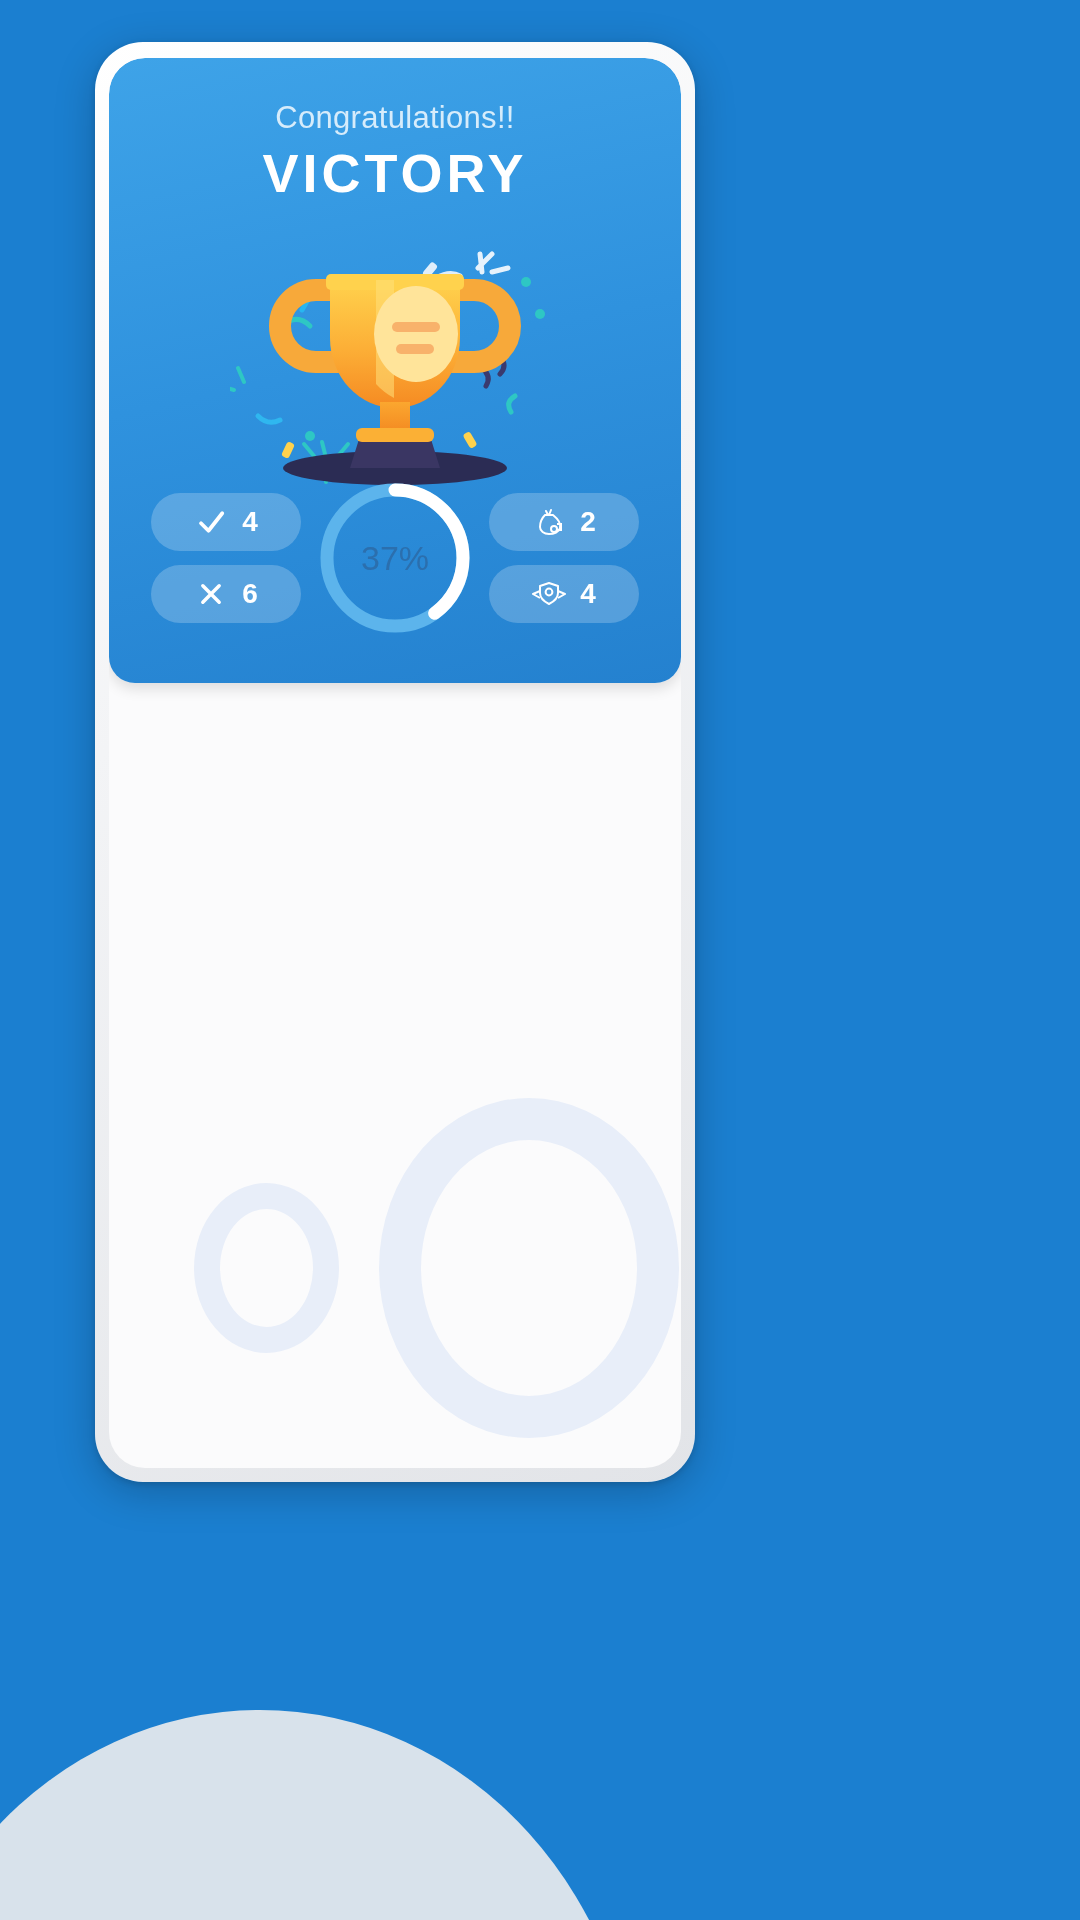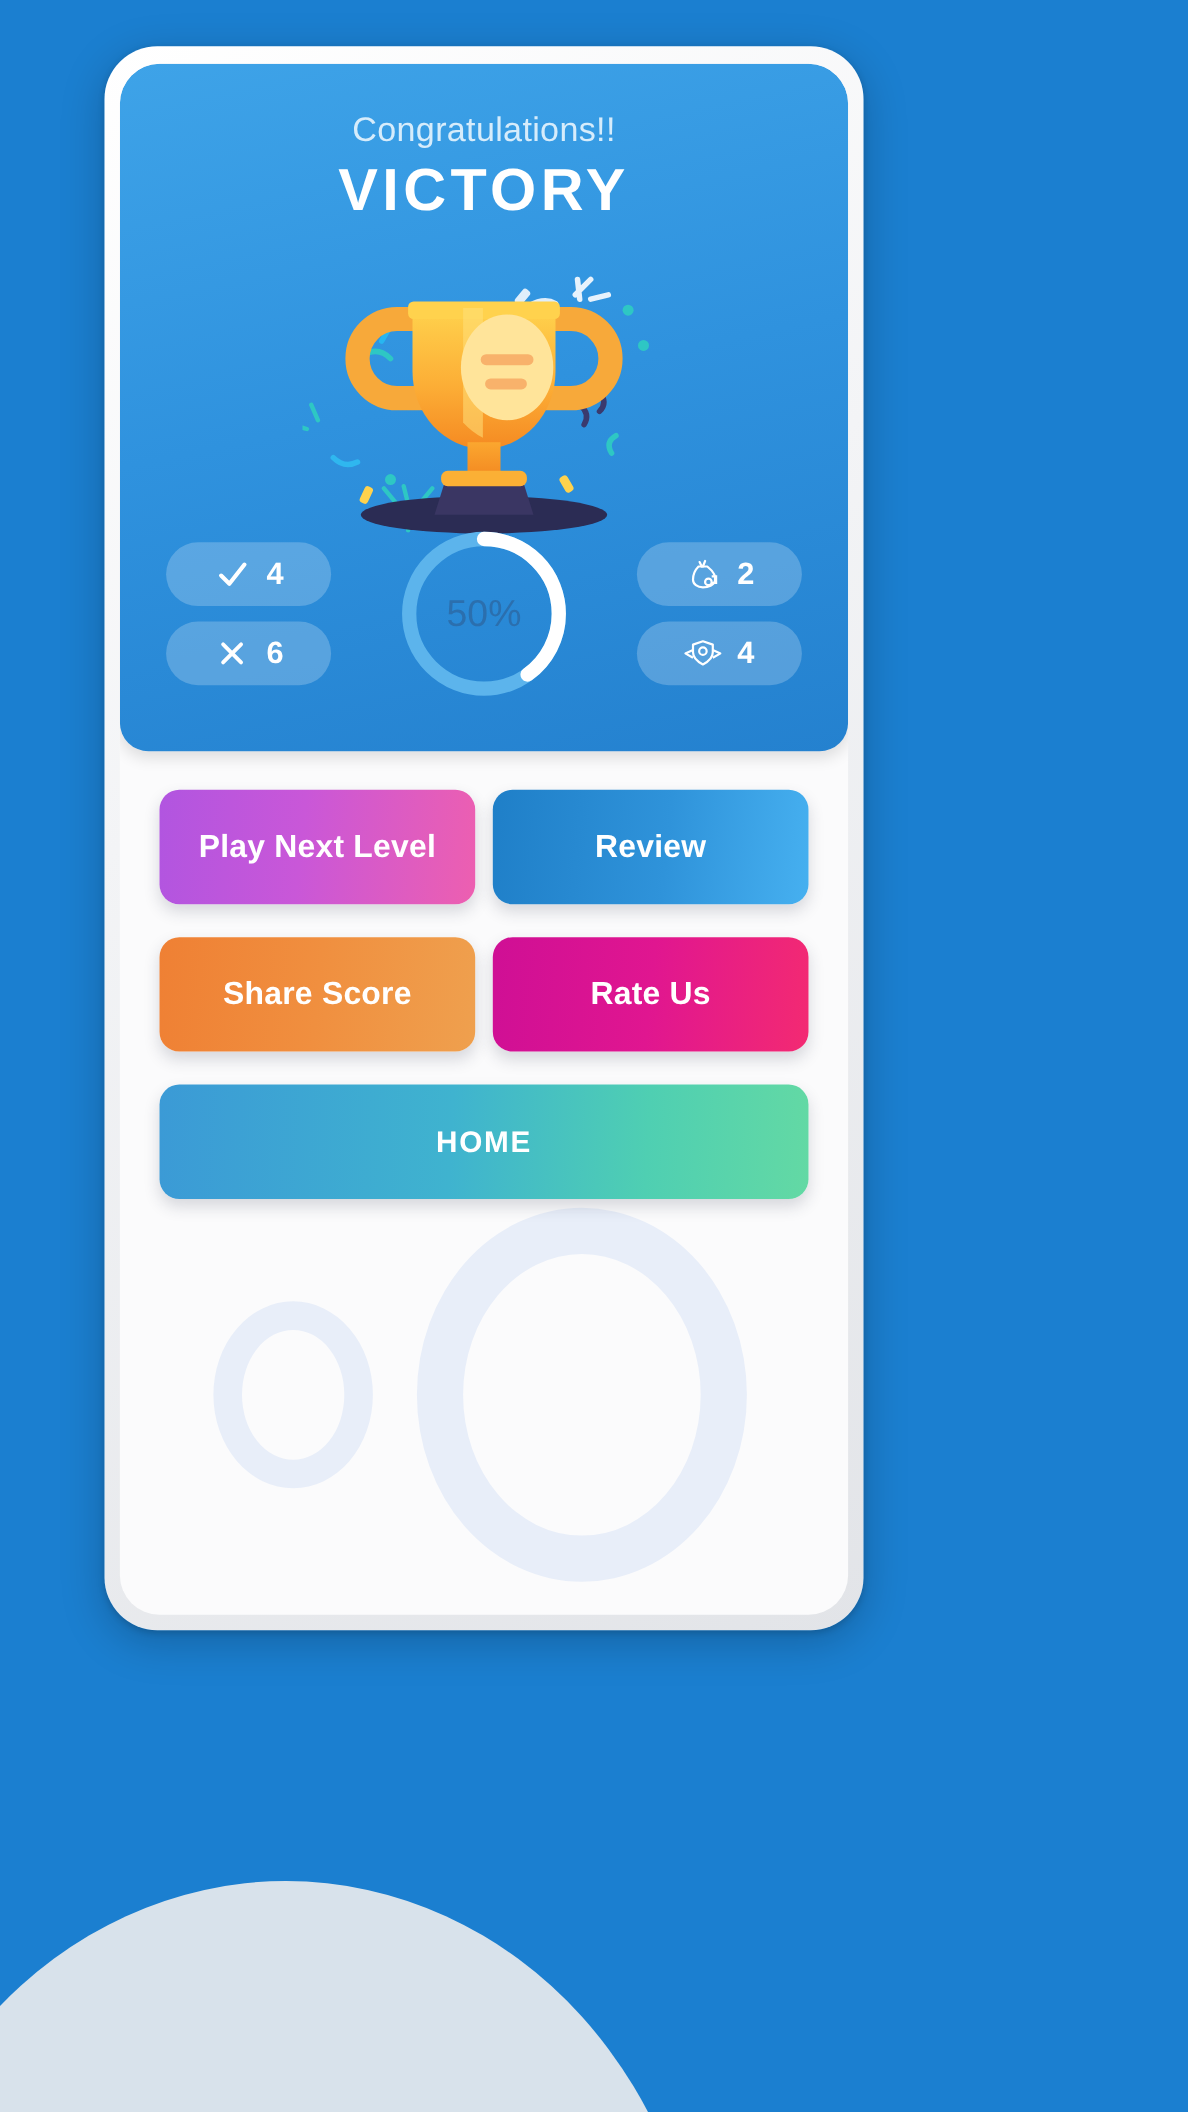--- a/index.html
+++ b/index.html
@@ -27,21 +27,21 @@
     border-radius: 50% 50% 0 0 / 100% 100% 0 0;
     opacity: .92;
     z-index: 0;
   }
 
   
   .phone-frame {
     position: absolute;
     left: 95px;
     top: 42px;
-    width: 690px;
+    width: 600px;
     height: 1440px;
     background: linear-gradient(150deg,#ffffff 0%,#f3f4f6 40%,#e2e4e8 100%);
     border-radius: 48px;
     box-shadow: 0 10px 40px rgba(0,0,0,.22), 0 2px 6px rgba(0,0,0,.14);
     z-index: 2;
     padding: 16px 14px 14px 14px;
   }
 
   .phone-screen {
     position: relative;
@@ -264,21 +264,21 @@
             </span>
             <span class="pill-value">6</span>
           </div>
         </div>
 
         <div class="donut-wrap">
           <svg width="168" height="168" viewBox="0 0 168 168">
             <circle cx="84" cy="84" r="68" fill="none" stroke="#5cb4ec" stroke-width="13"></circle>
             <circle cx="84" cy="84" r="68" fill="none" stroke="#ffffff" stroke-width="13" stroke-linecap="round" stroke-dasharray="171 427" transform="rotate(-90 84 84)"></circle>
           </svg>
-          <div class="donut-label">50%</div>
+          <div class="donut-label">37%</div>
         </div>
 
         <div class="pill-col">
           <div class="pill">
             <span class="pill-icon">
               <svg width="32" height="32" viewBox="0 0 32 32">
                 <path d="M13 5 l2 4 M18 4 l-2 5" fill="none" stroke="#ffffff" stroke-width="2" stroke-linecap="round"></path>
                 <path d="M12 9 h8 c5 4 8 9 7 13 -1 4 -6 6 -11 6 -5 0 -9 -3 -9 -7 0 -4 2 -9 5 -12 z" fill="none" stroke="#ffffff" stroke-width="2" stroke-linejoin="round"></path>
                 <circle cx="21" cy="23" r="3" fill="none" stroke="#ffffff" stroke-width="2"></circle>
                 <path d="M24 18 h4 v6 h-4" fill="none" stroke="#ffffff" stroke-width="2"></path>
@@ -295,32 +295,15 @@
                 <path d="M8 12 L1 15 l7 4 M26 12 l7 3 -7 4" fill="none" stroke="#ffffff" stroke-width="2" stroke-linejoin="round"></path>
               </svg>
             </span>
             <span class="pill-value">4</span>
           </div>
         </div>
 
       </div>
     </div>
 
-    <div class="buttons">
-
-      <div class="btn-row">
-        <button class="btn btn-play">Play Next Level</button>
-        <button class="btn btn-review">Review</button>
-      </div>
-
-      <div class="btn-row">
-        <button class="btn btn-share">Share Score</button>
-        <button class="btn btn-rate">Rate Us</button>
-      </div>
-
-      <div class="btn-row">
-        <button class="btn btn-home btn-wide">HOME</button>
-      </div>
-
-    </div>
 
   </div>
 </div>
 
 </body></html>

